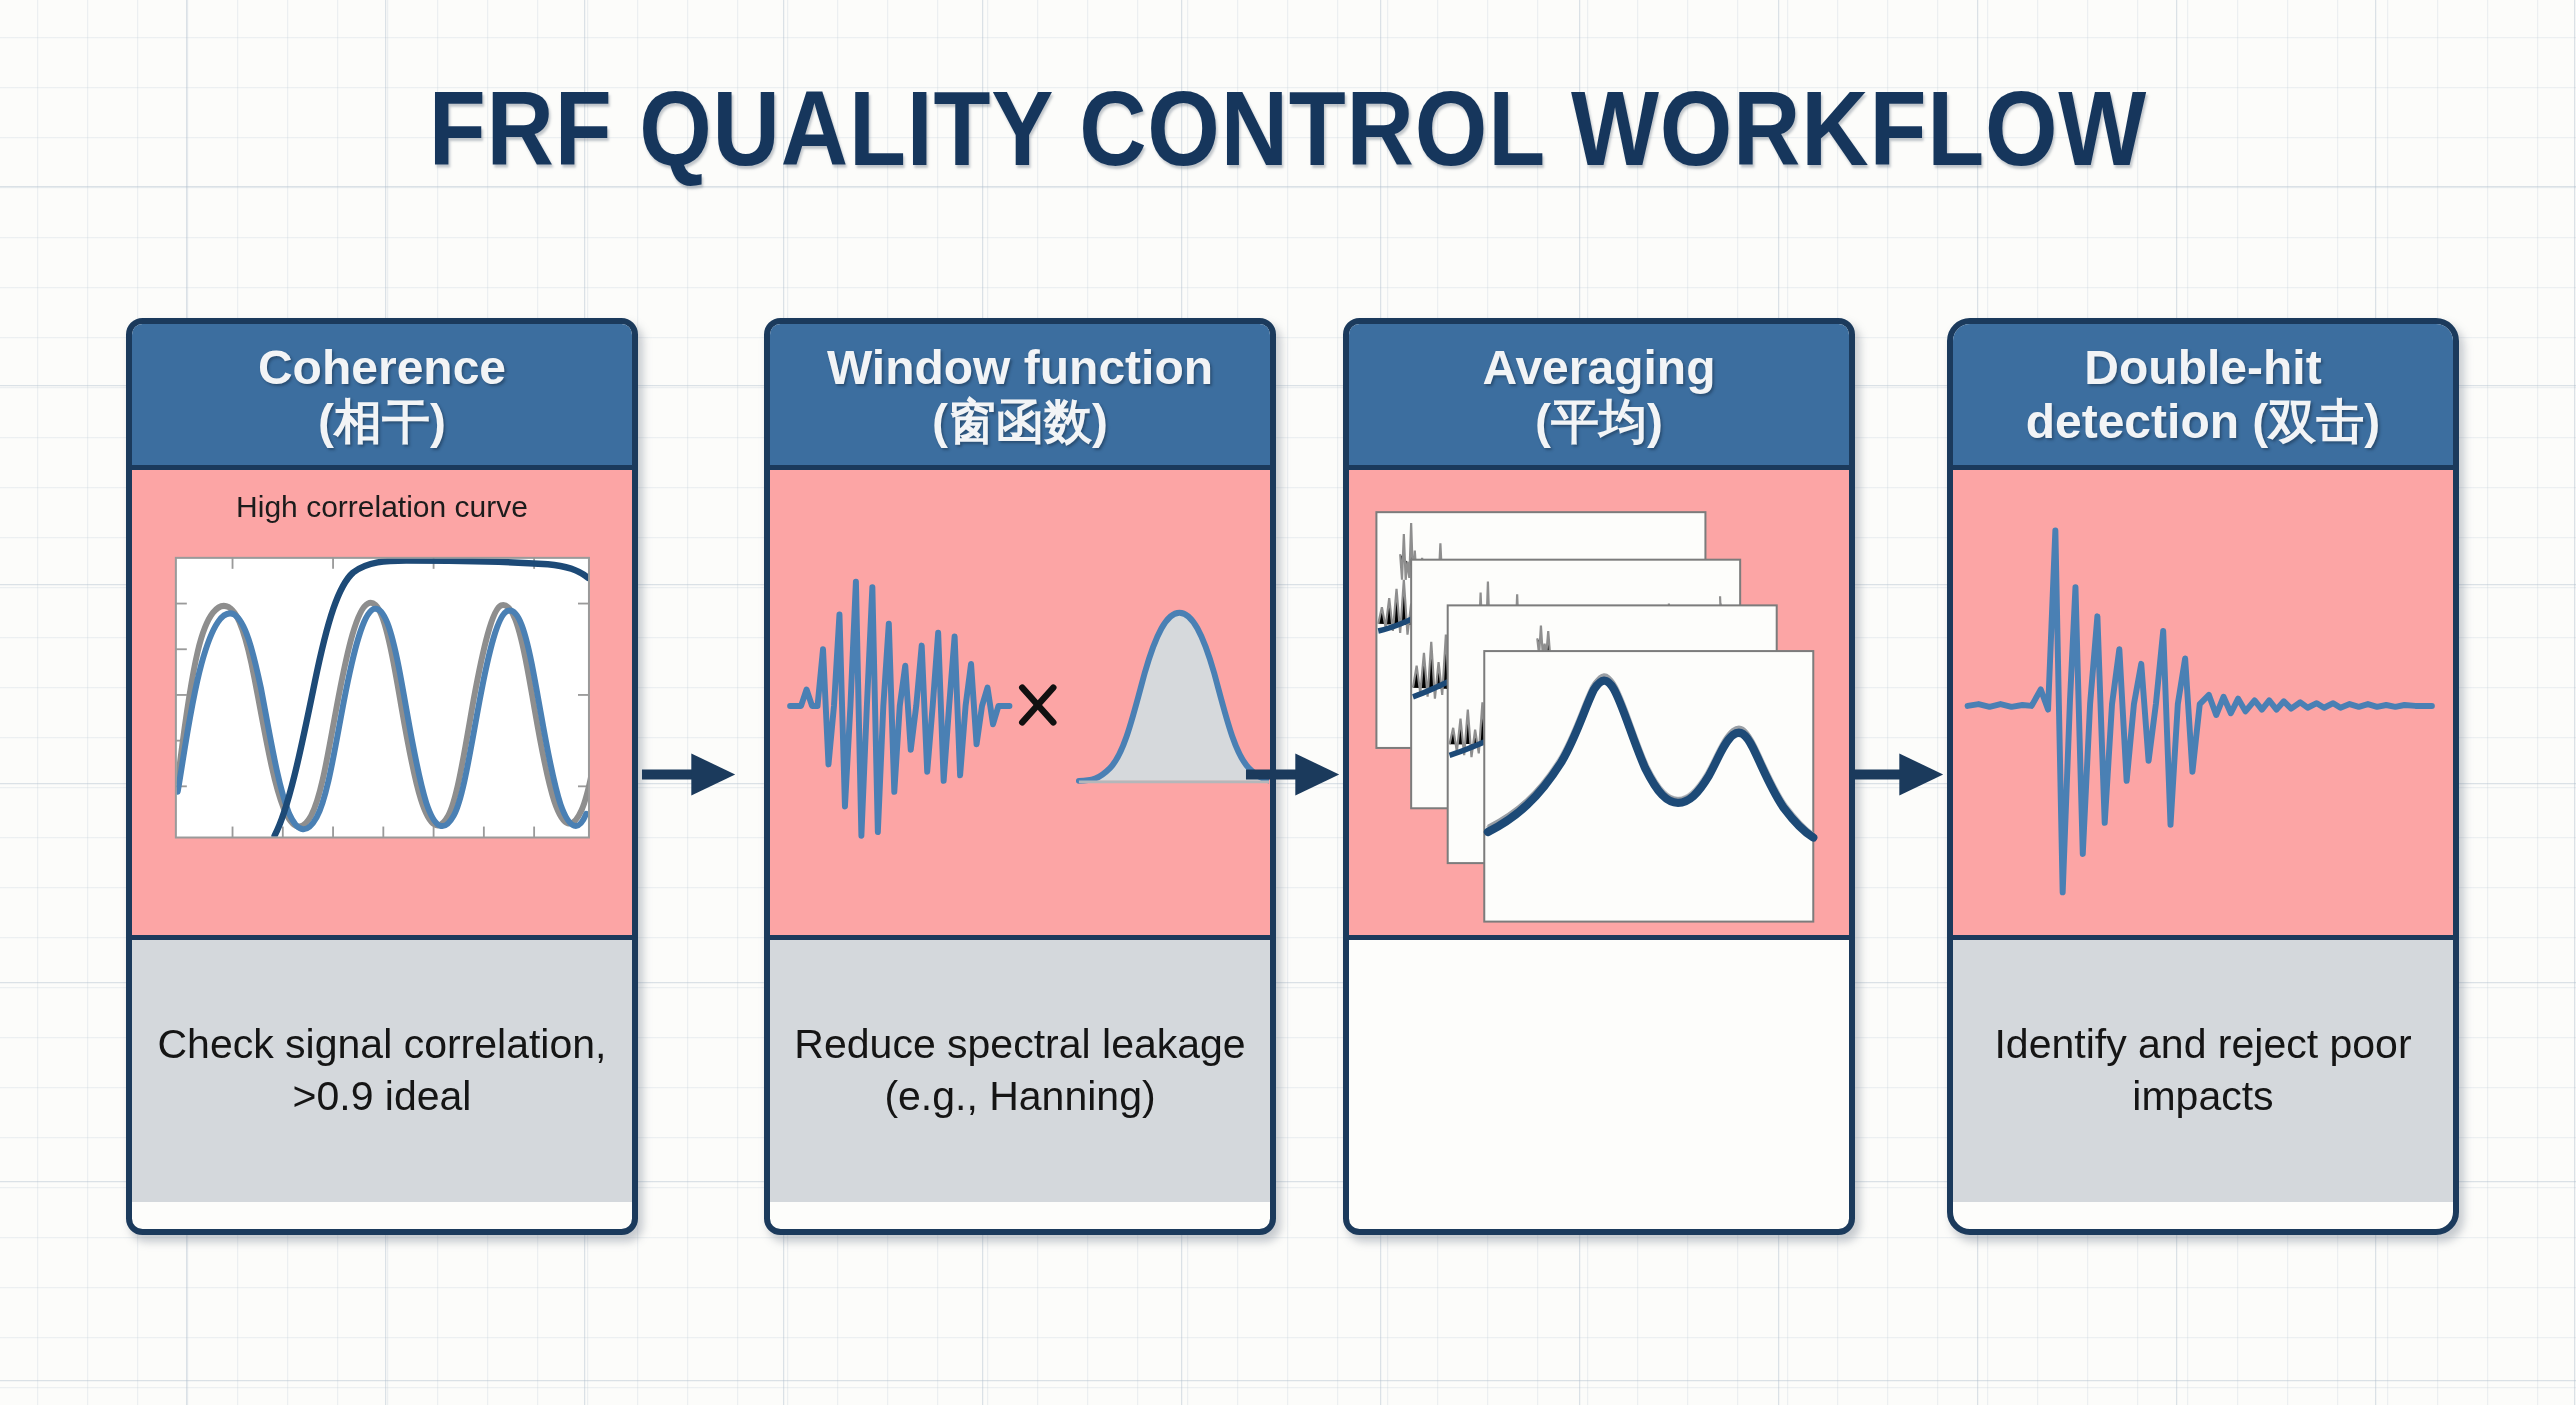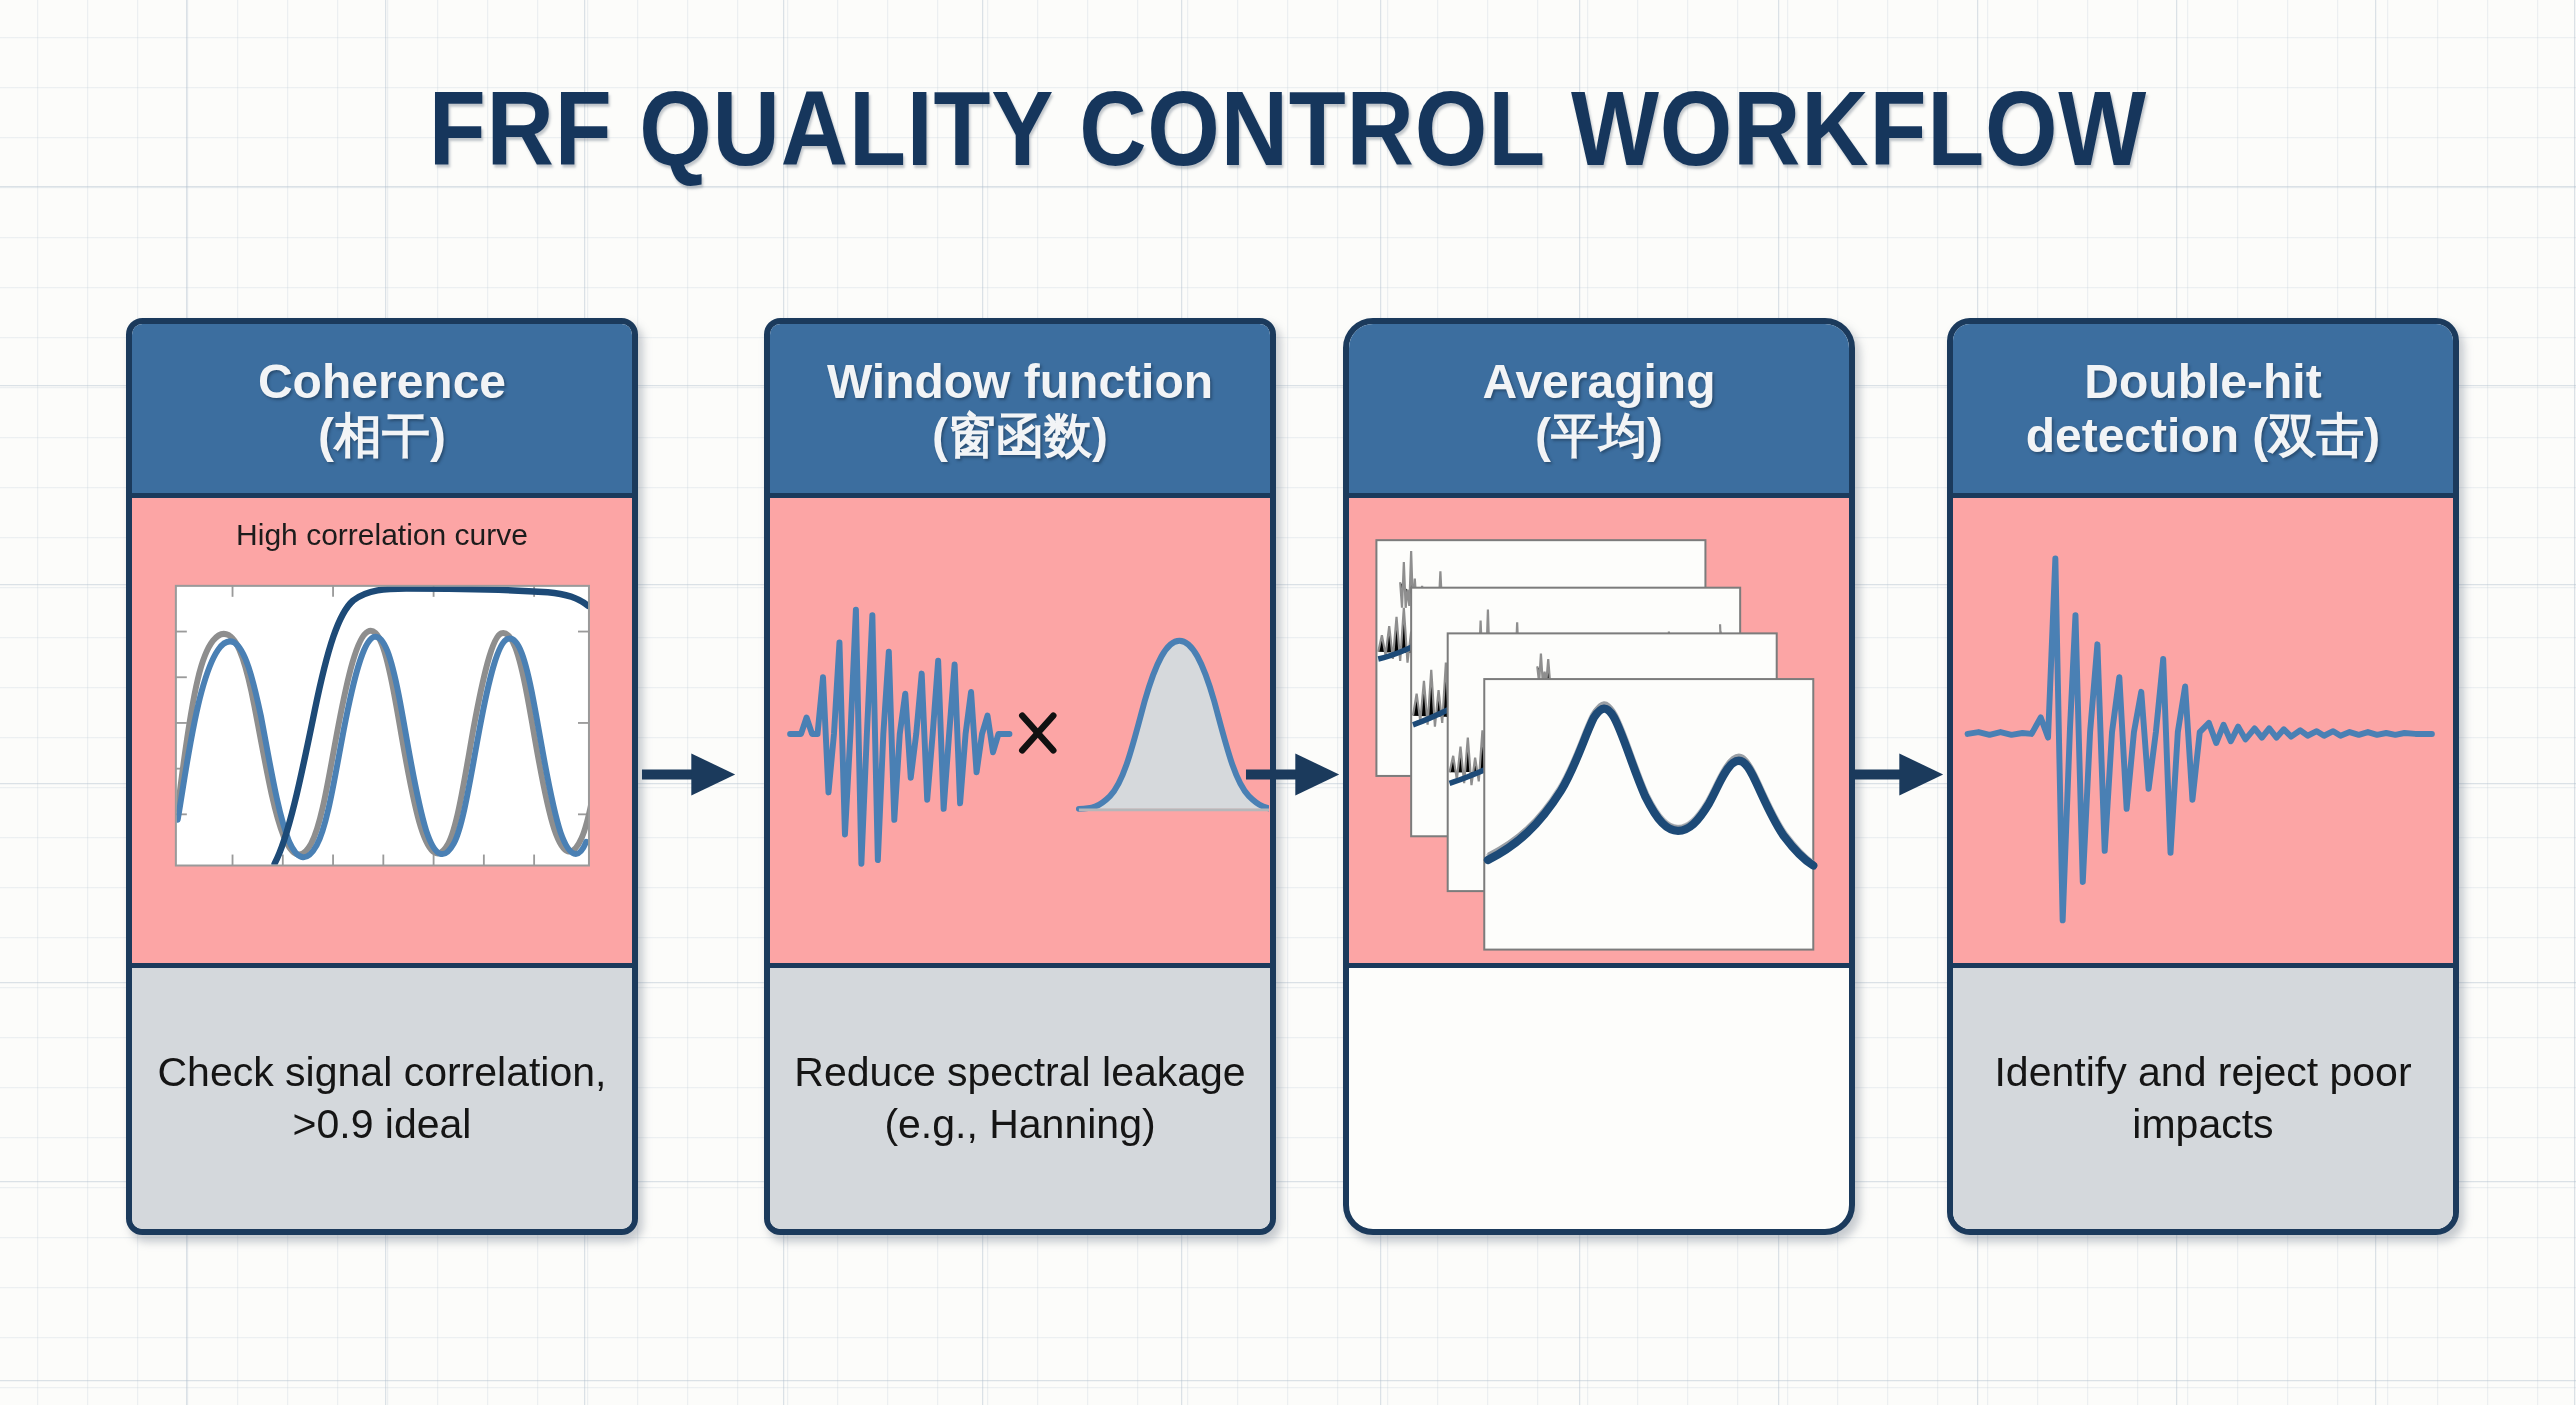--- a/index.html
+++ b/index.html
@@ -52,25 +52,25 @@
     height: 917px;
     border: 6.4px solid #1b3a5c;
     border-radius: 16.5px;
     box-sizing: border-box;
     overflow: hidden;
     background: #fdfdfb;
     box-shadow: 4.6px 6.4px 8.2px rgba(110,122,138,0.38);
   }
   .card-1 { left: 126px; }
   .card-2 { left: 730px; margin-left: 34px; }
-  .card-3 { left: 1343px; border-radius: 30px; }
+  .card-3 { left: 1343px; }
   .card-4 { left: 1947px; border-radius: 23px; }
 
   .card-header {
-    height: 174px;
+    height: 146px;
     background: #3c6e9f;
     border-bottom: 5.5px solid #1b3a5c;
     box-sizing: border-box;
     display: flex;
     flex-direction: column;
     align-items: center;
     justify-content: center;
     padding: 0 9.1px;
   }
   .card-header .hdr-line {

